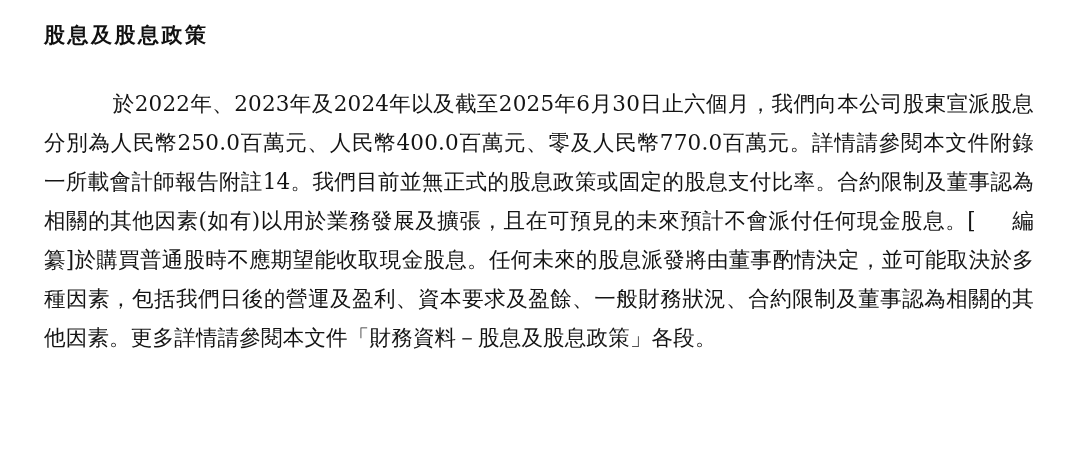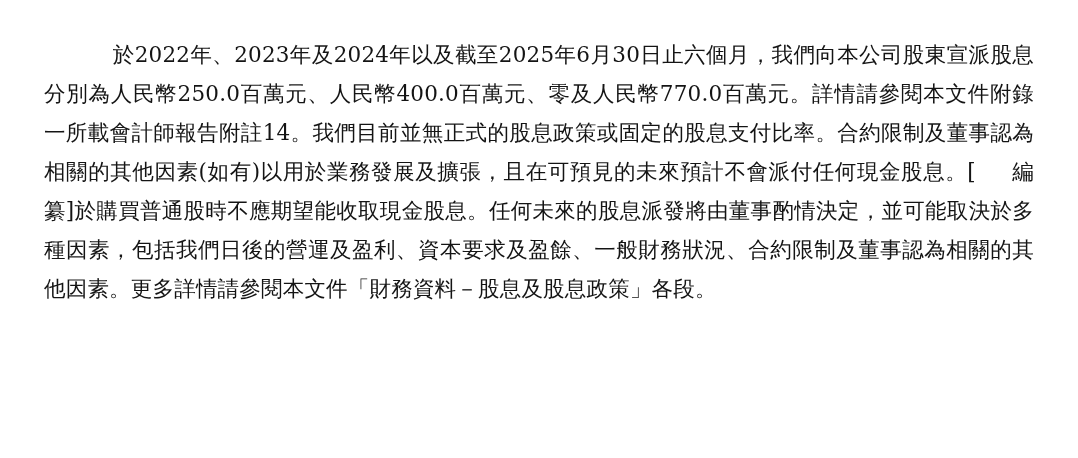--- a/index.html
+++ b/index.html
@@ -44,18 +44,19 @@
   .body-text .bracket-bold {
     font-weight: normal;
     margin-left: 36px;
   }
 </style>
 </head>
 <body>
 
 <div class="page">
 
+  <h1 class="section-heading">股息及股息政策</h1>
 
   <p class="body-text">
     <span>於2022年、2023年及2024年以及截至2025年6月30日止六個月，我們向本公司股東宣派股息分別為人民幣250.0百萬元、人民幣400.0百萬元、零及人民幣770.0百萬元。詳情請參閱本文件附錄一所載會計師報告附註14。我們目前並無正式的股息政策或固定的股息支付比率。合約限制及董事認為相關的其他因素(如有)以用於業務發展及擴張，且在可預見的未來預計不會派付任何現金股息。[</span><span class="bracket-bold">編纂</span><span>]於購買普通股時不應期望能收取現金股息。任何未來的股息派發將由董事酌情決定，並可能取決於多種因素，包括我們日後的營運及盈利、資本要求及盈餘、一般財務狀況、合約限制及董事認為相關的其他因素。更多詳情請參閱本文件「財務資料－股息及股息政策」各段。</span>
   </p>
 
 </div>
 
 </body></html>

